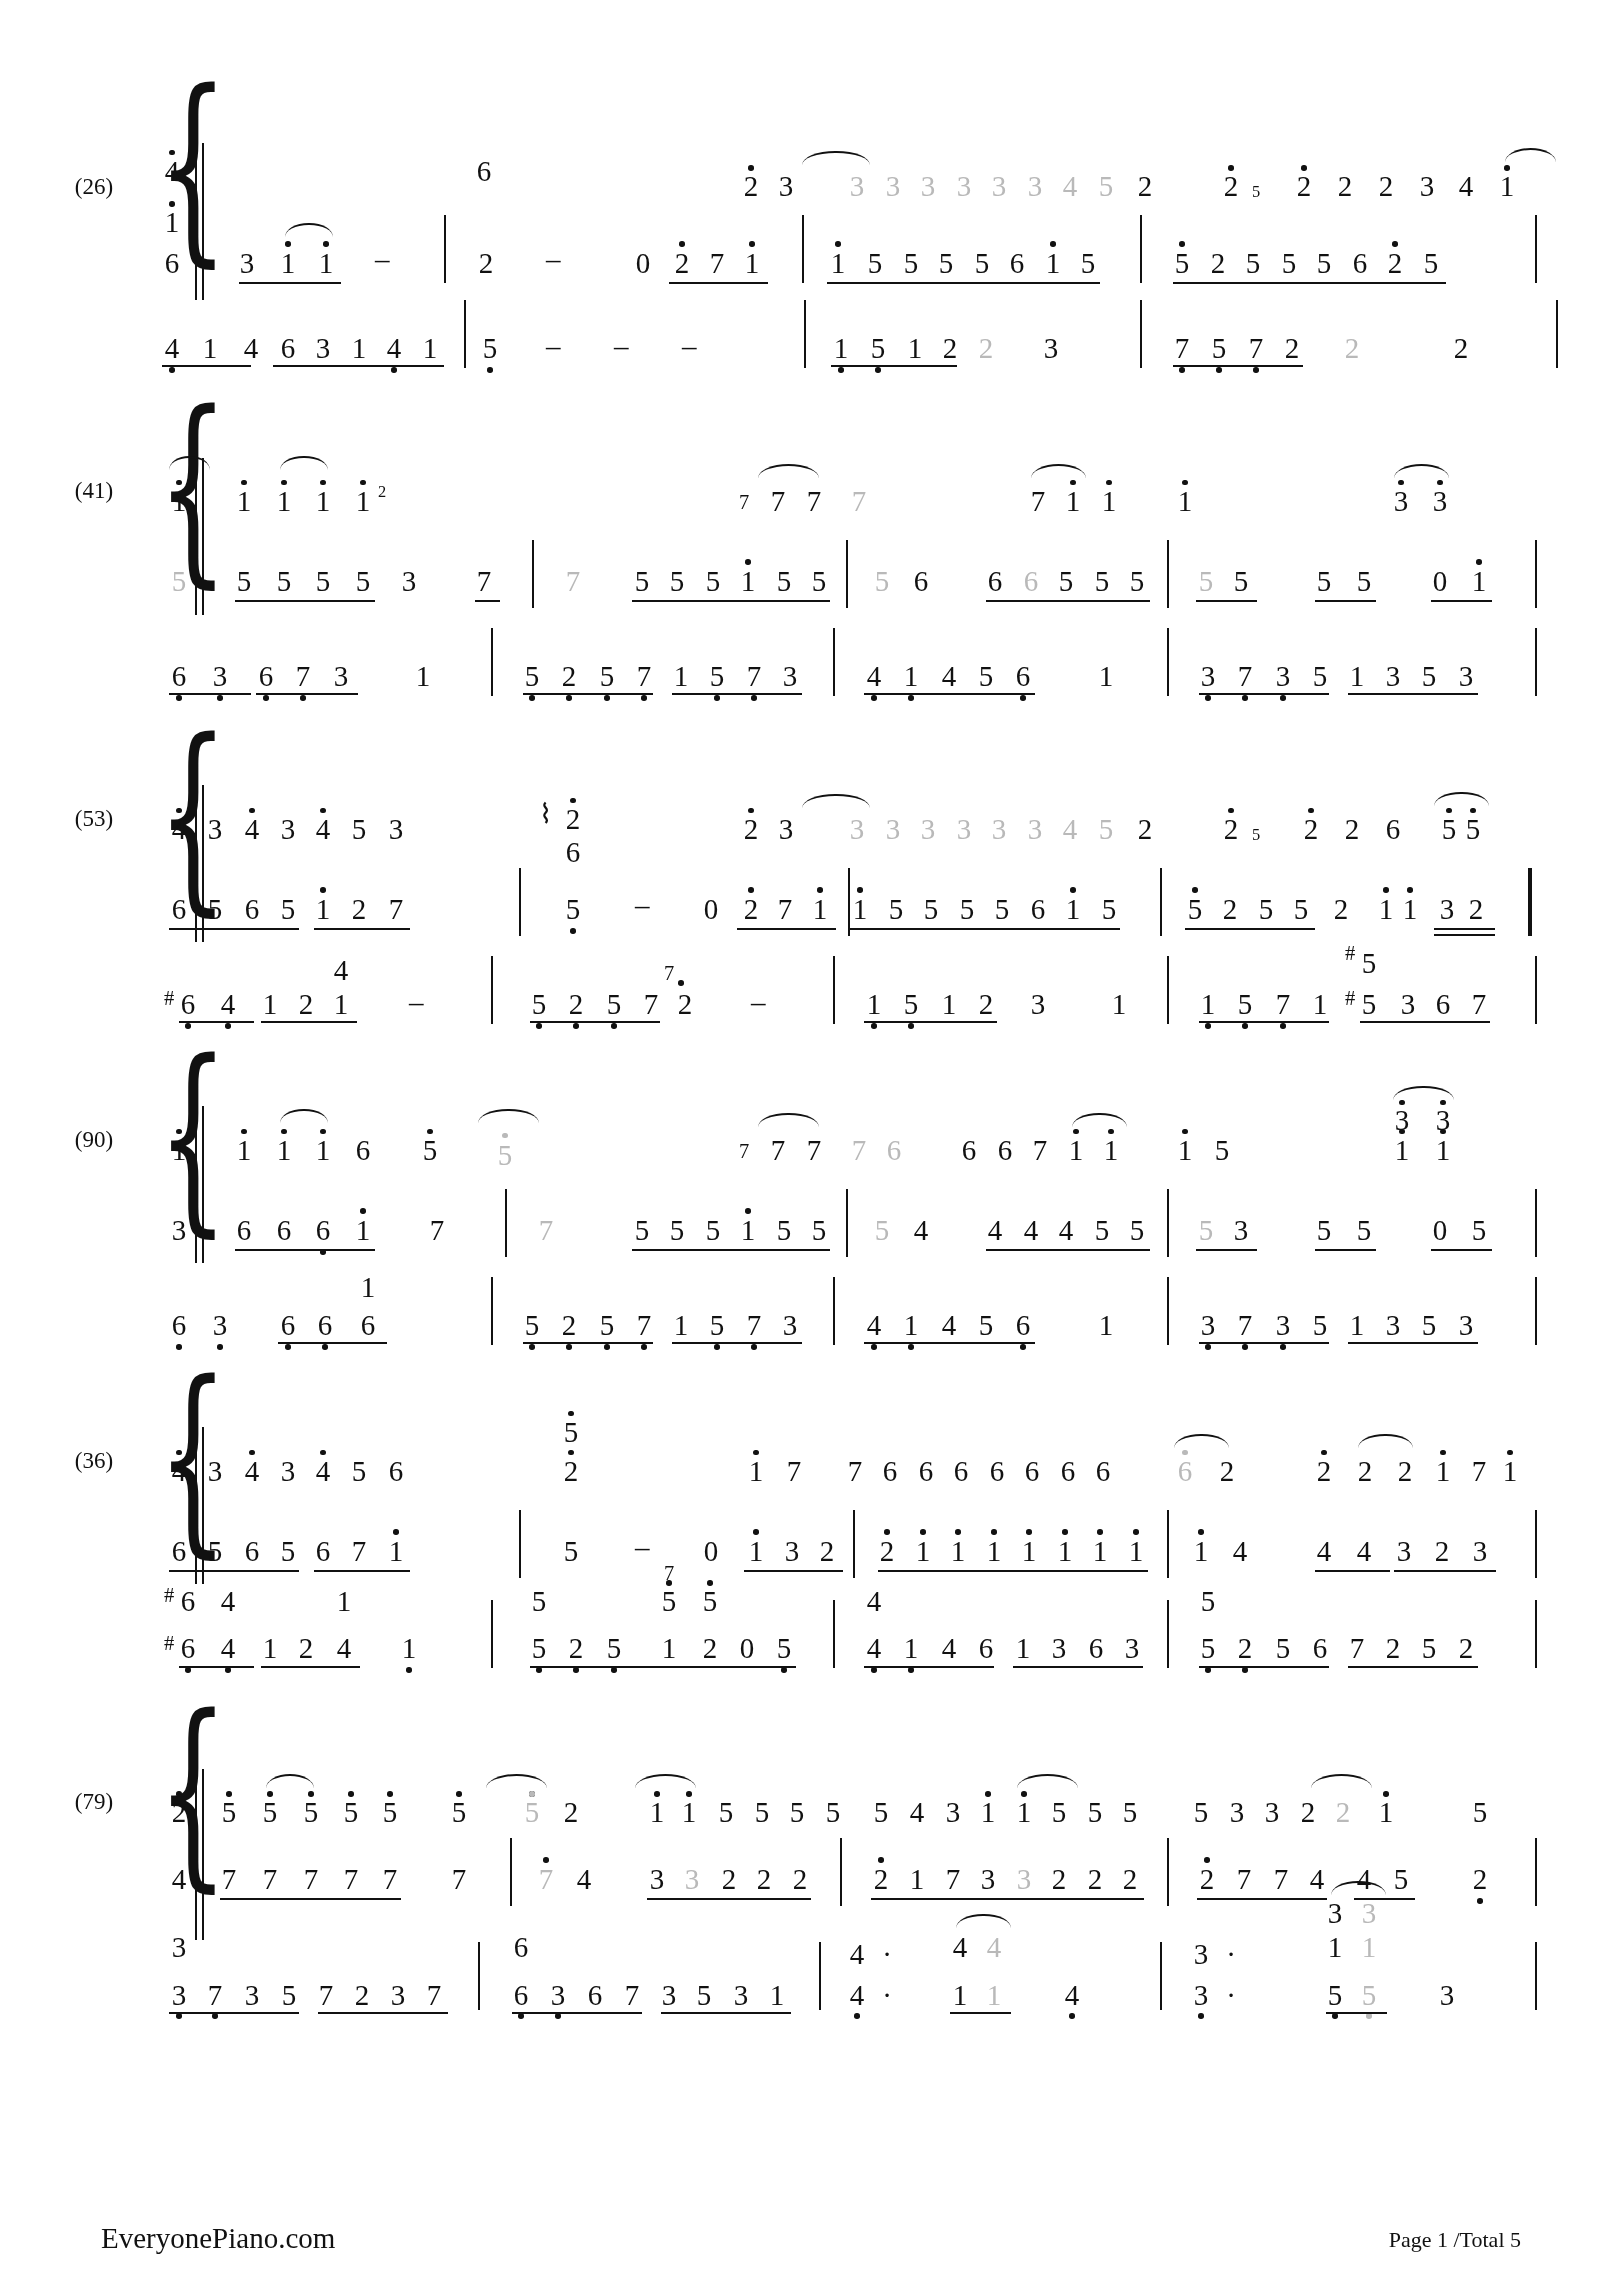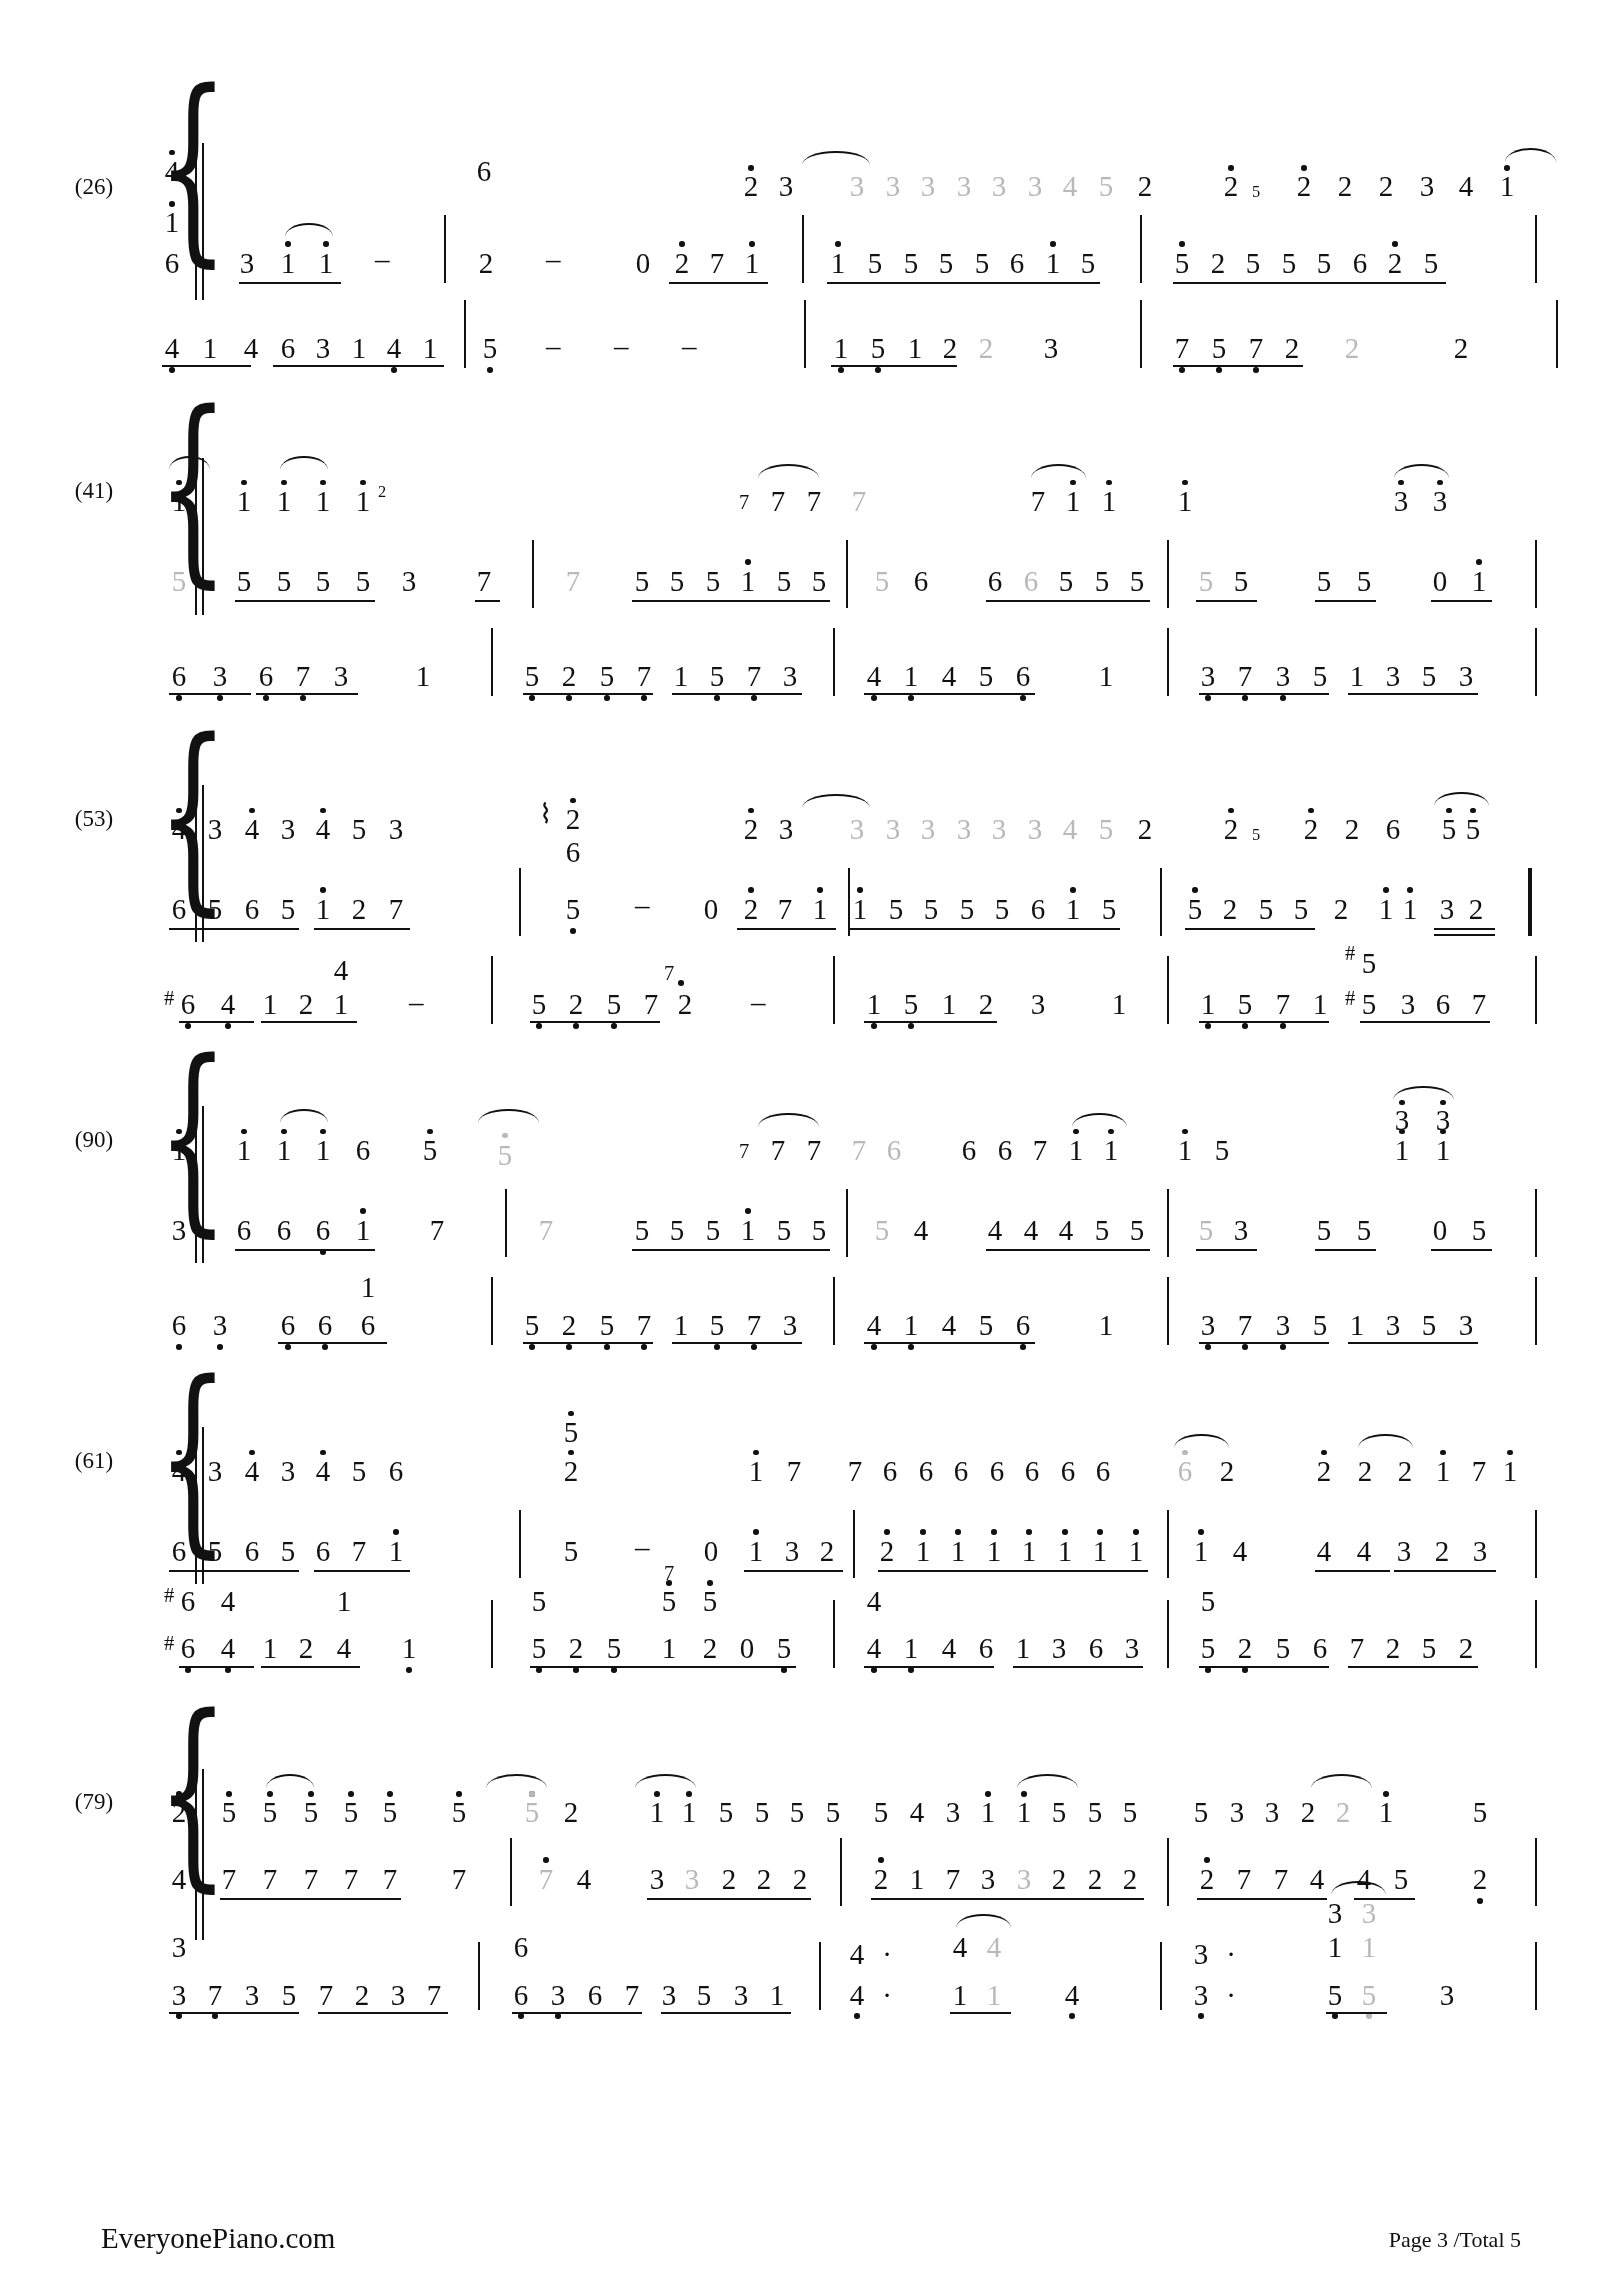--- a/index.html
+++ b/index.html
@@ -729,21 +729,21 @@
       <div class="note" style="left:1325px;top:6.8px;">3</div>
       <div class="note" style="left:1361px;top:6.8px;">5</div>
       <div class="note" style="left:1398px;top:6.8px;">3</div>
       <div class="underline" style="left:1131px;top:38px;width:130px;"></div>
       <div class="underline" style="left:1280px;top:38px;width:130px;"></div>
       <div class="barline" style="left:1467px;top:-27px;height:68px;"></div>
     </div>
   </div>
 
   <div class="system" style="top:1400px;height:287px;">
-    <div class="measure-no" style="top:48px;">(61)</div>
+    <div class="measure-no" style="top:48px;">(36)</div>
     <div class="brace" style="top:-27px;">{</div>
     <div class="barline" style="left:127px;top:27px;height:157px;"></div>
     <div class="barline" style="left:134px;top:27px;height:157px;"></div>
 
     <div class="row" style="top:20.5px;">
       <div class="dot-above" style="left:111px;top:29px;"></div>
       <div class="note" style="left:111px;top:36px;">4</div>
       <div class="note" style="left:147px;top:36px;">3</div>
       <div class="dot-above" style="left:184px;top:29px;"></div>
       <div class="note" style="left:184px;top:36px;">4</div>
@@ -1064,16 +1064,16 @@
       <div class="dot-below" style="left:1267px;top:46px;"></div>
       <div class="note gray" style="left:1301px;top:13.7px;">5</div>
       <div class="dot-below gray" style="left:1301px;top:46px;"></div>
       <div class="underline" style="left:1258px;top:45px;width:61px;"></div>
       <div class="note" style="left:1379px;top:13.7px;">3</div>
       <div class="barline" style="left:1467px;top:-24.6px;height:68px;"></div>
     </div>
   </div>
 
   <div class="footer-left">EveryonePiano.com</div>
-  <div class="footer-right">Page 3 /Total 5</div>
+  <div class="footer-right">Page 1 /Total 5</div>
 
 </div>
 
 
 </body></html>

